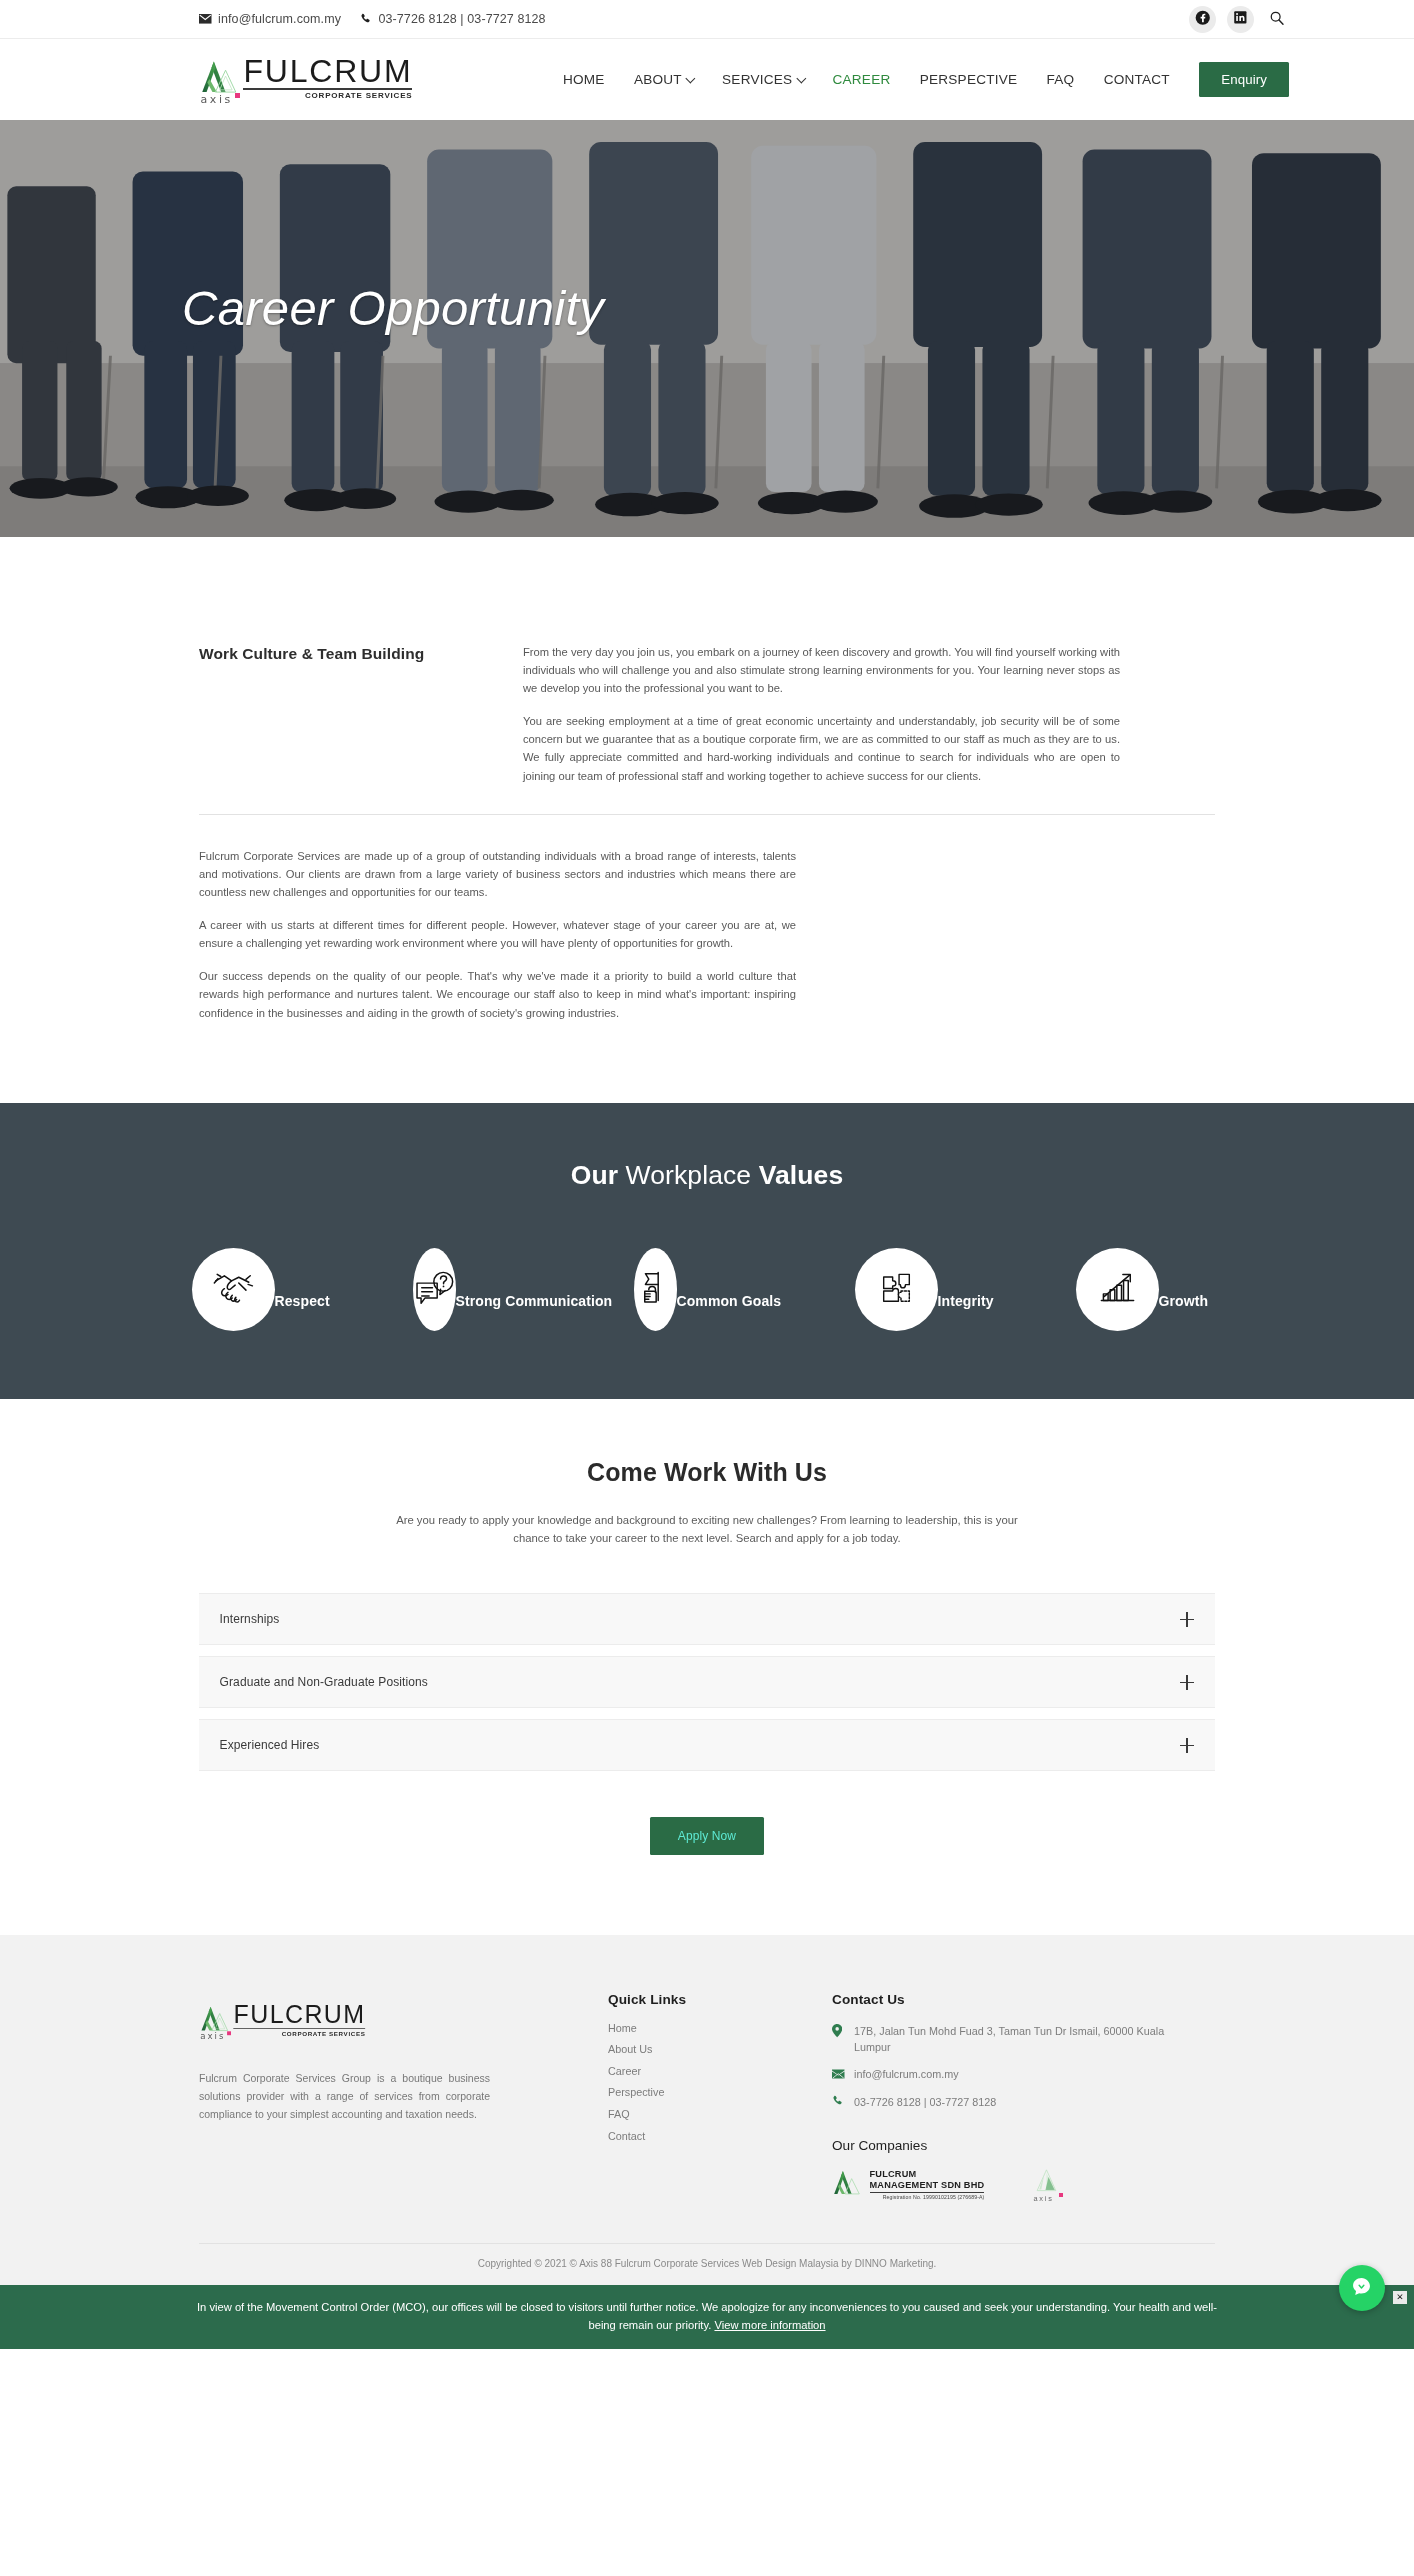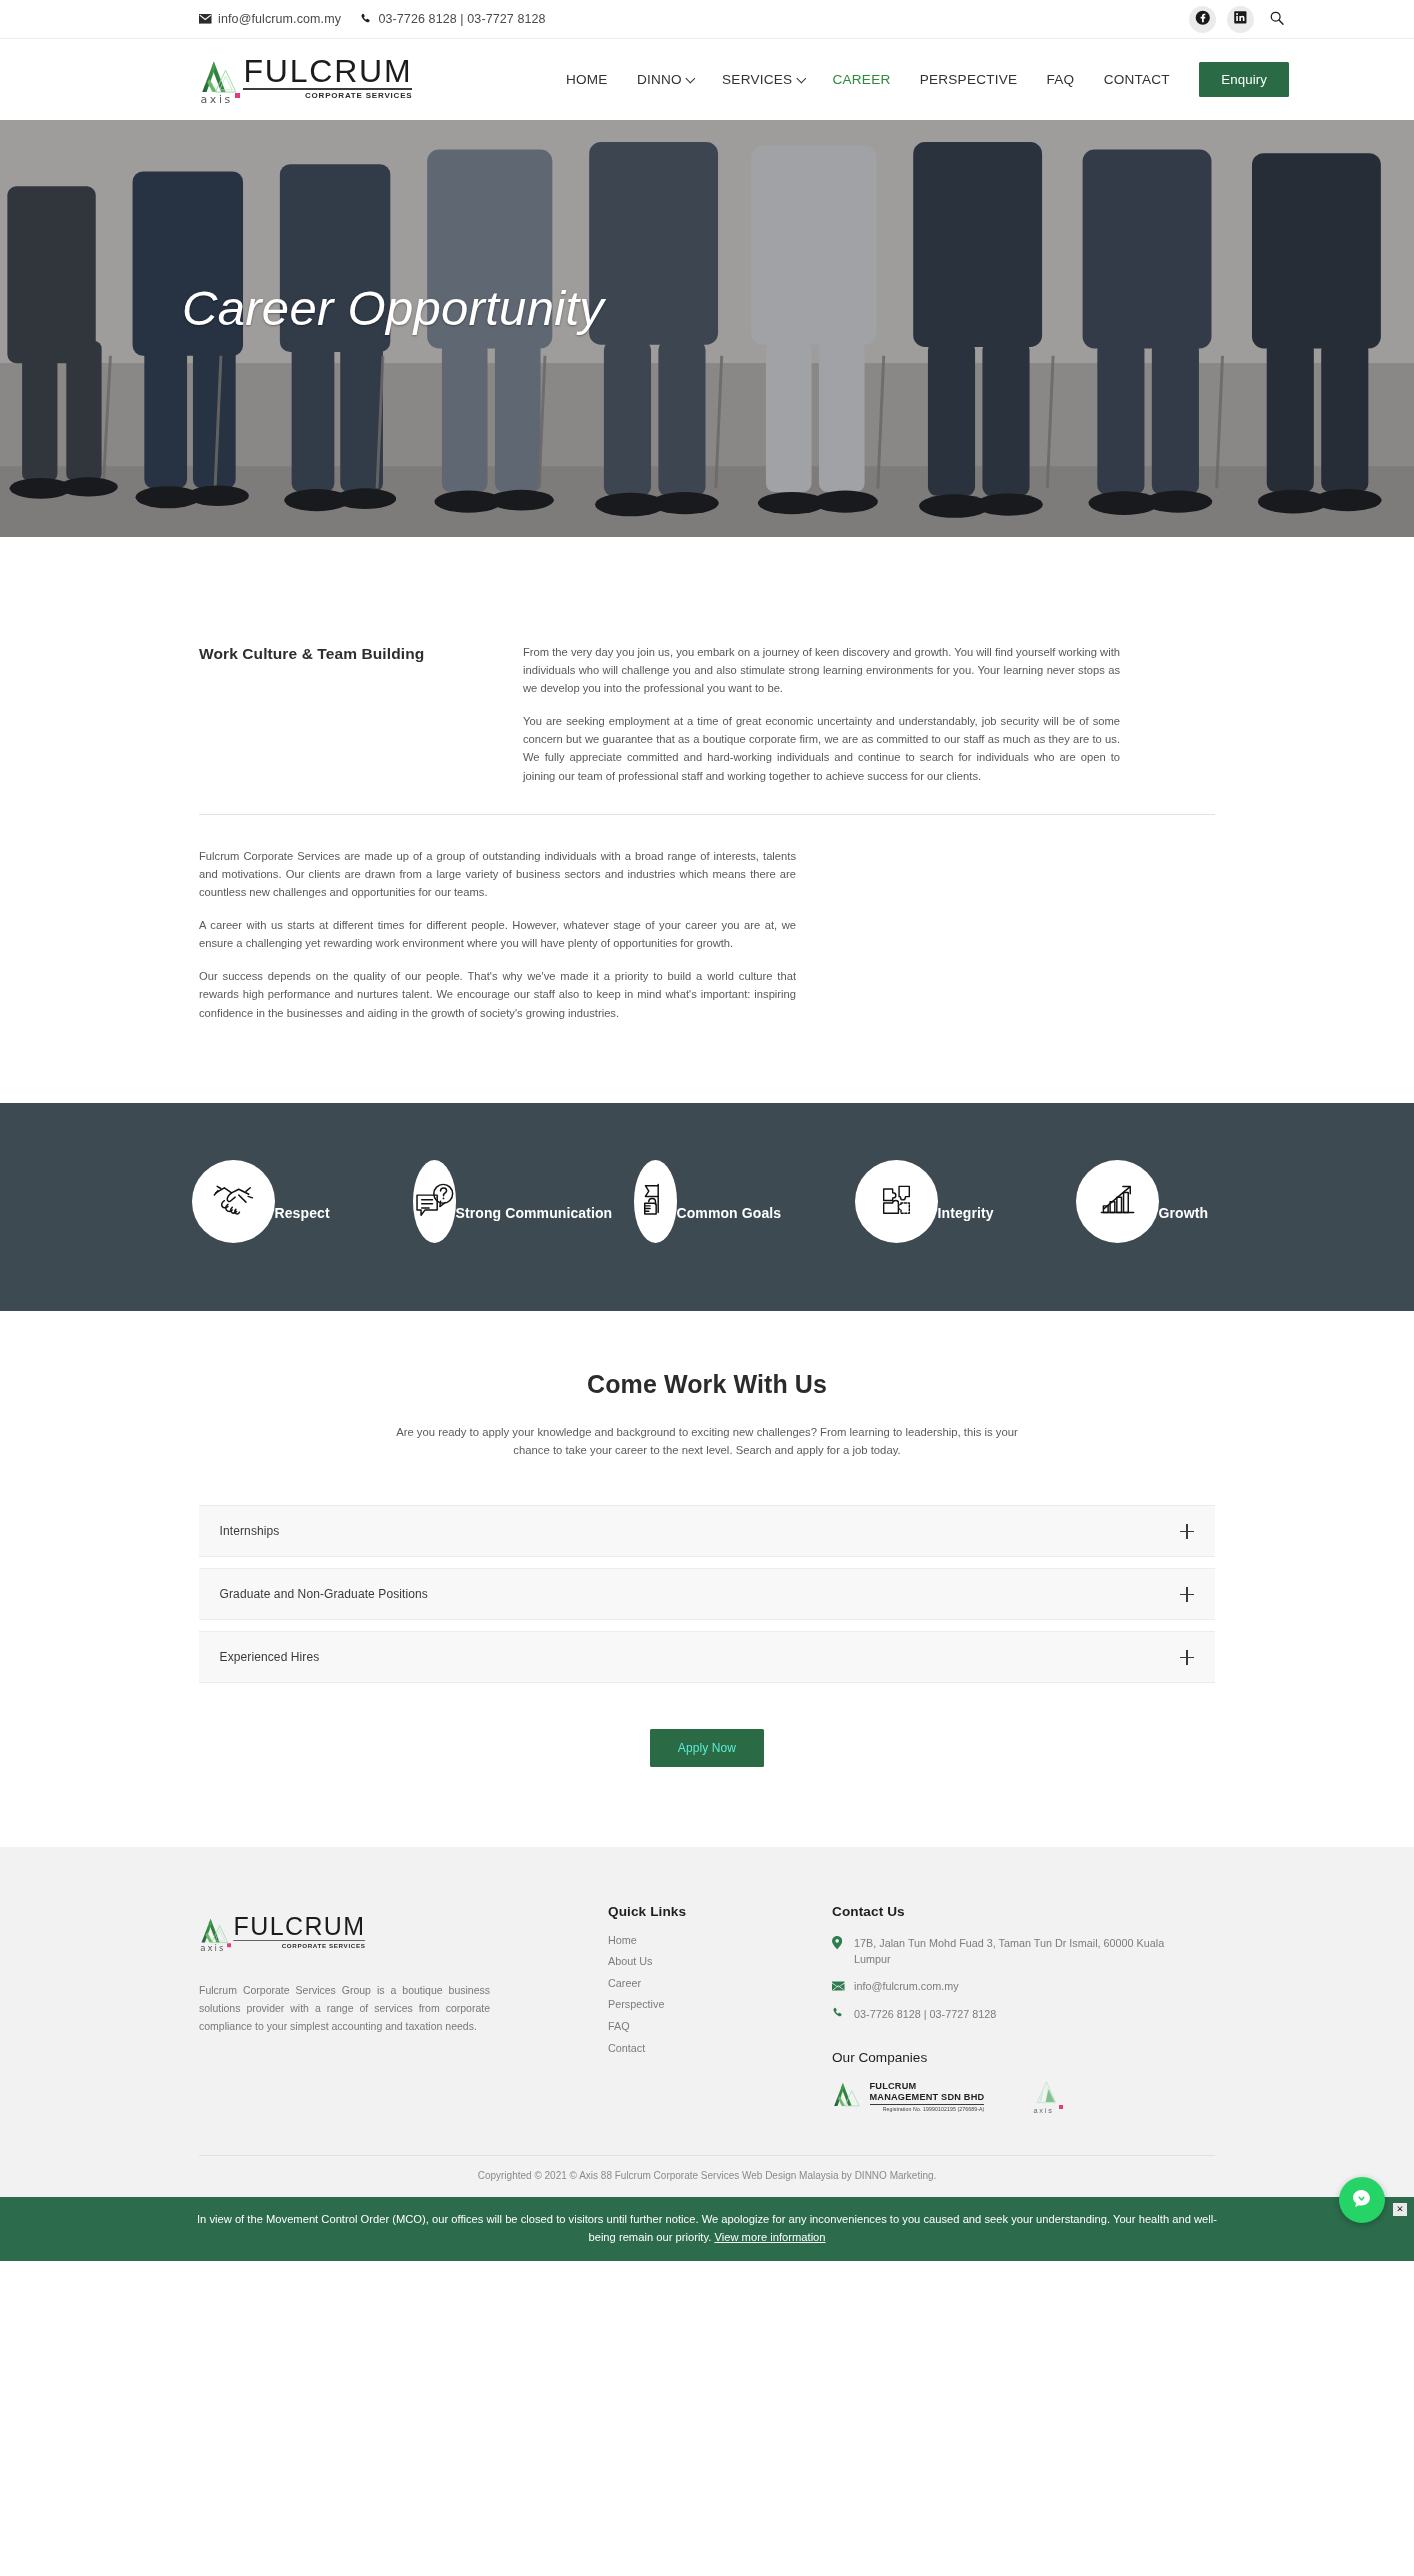--- a/index.html
+++ b/index.html
@@ -288,21 +288,21 @@
       <span class="rule"></span>
       <span class="corp">CORPORATE SERVICES</span>
     </span>
   </a>
 
   <nav class="nav">
     <a class="nav-item">
       <span>HOME</span>
     </a>
     <a class="nav-item">
-      <span>DINNO</span>
+      <span>ABOUT</span>
       <span class="chev"></span>
     </a>
     <a class="nav-item">
       <span>SERVICES</span>
       <span class="chev"></span>
     </a>
     <a class="nav-item active">
       <span>CAREER</span>
     </a>
     <a class="nav-item">
@@ -416,20 +416,25 @@
     <div class="crow-body">
       <p>Fulcrum Corporate Services are made up of a group of outstanding individuals with a broad range of interests, talents and motivations. Our clients are drawn from a large variety of business sectors and industries which means there are countless new challenges and opportunities for our teams.</p>
       <p>A career with us starts at different times for different people. However, whatever stage of your career you are at, we ensure a challenging yet rewarding work environment where you will have plenty of opportunities for growth.</p>
       <p>Our success depends on the quality of our people. That's why we've made it a priority to build a world culture that rewards high performance and nurtures talent. We encourage our staff also to keep in mind what's important: inspiring confidence in the businesses and aiding in the growth of society's growing industries.</p>
     </div>
   </div>
 
 </div>
 
 <div class="values">
+  <div class="values-title">
+    <b>Our</b>
+    <span>Workplace</span>
+    <b>Values</b>
+  </div>
   <div class="values-grid">
 
     <div class="value-item">
       <div class="value-circle">
         <span>
           <svg width="46" height="46" viewBox="0 0 64 64" fill="none" stroke="#111" stroke-width="2.1" stroke-linecap="round" stroke-linejoin="round">
             <path d="M8 22 L20 15 L30 22 L40 17 L54 24"></path>
             <path d="M30 22 C26 25 24 28 24 31 C24 34 27 35 29 33 L35 28"></path>
             <path d="M20 33 C17 35 15 38 17 41 C19 44 23 43 25 41"></path>
             <path d="M25 38 C22 40 21 43 23 46 C25 49 29 48 31 46"></path>

